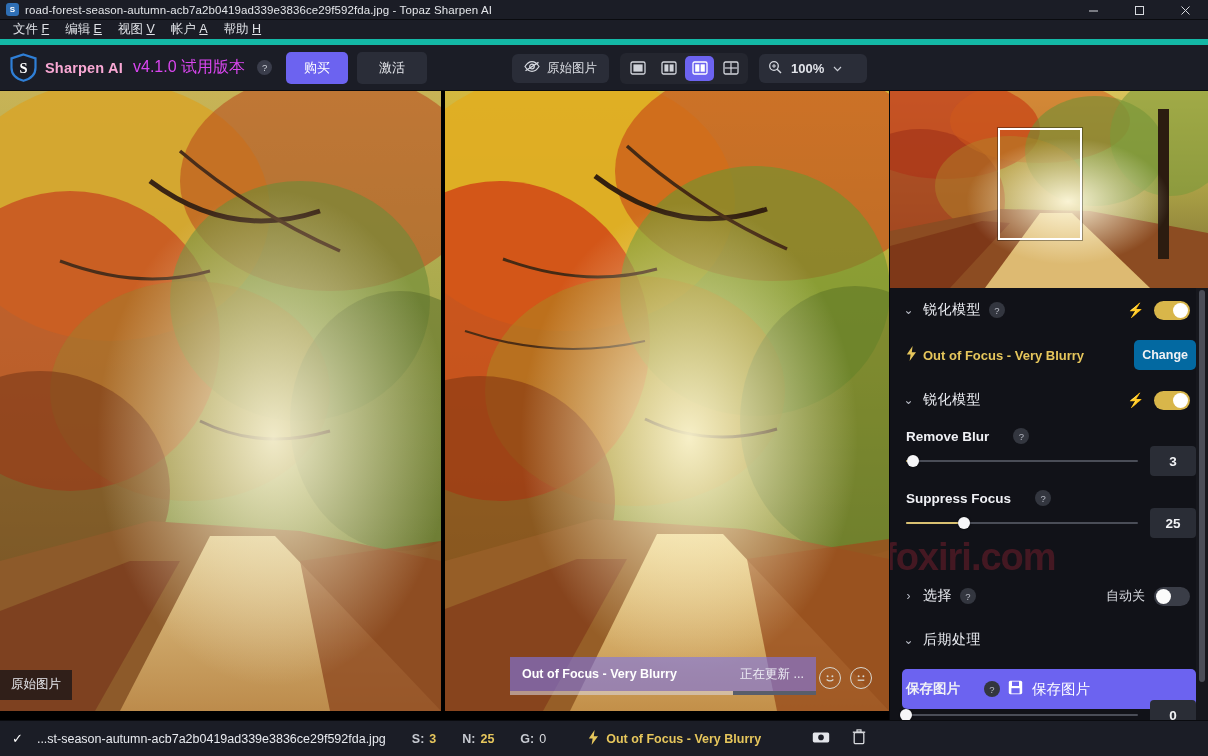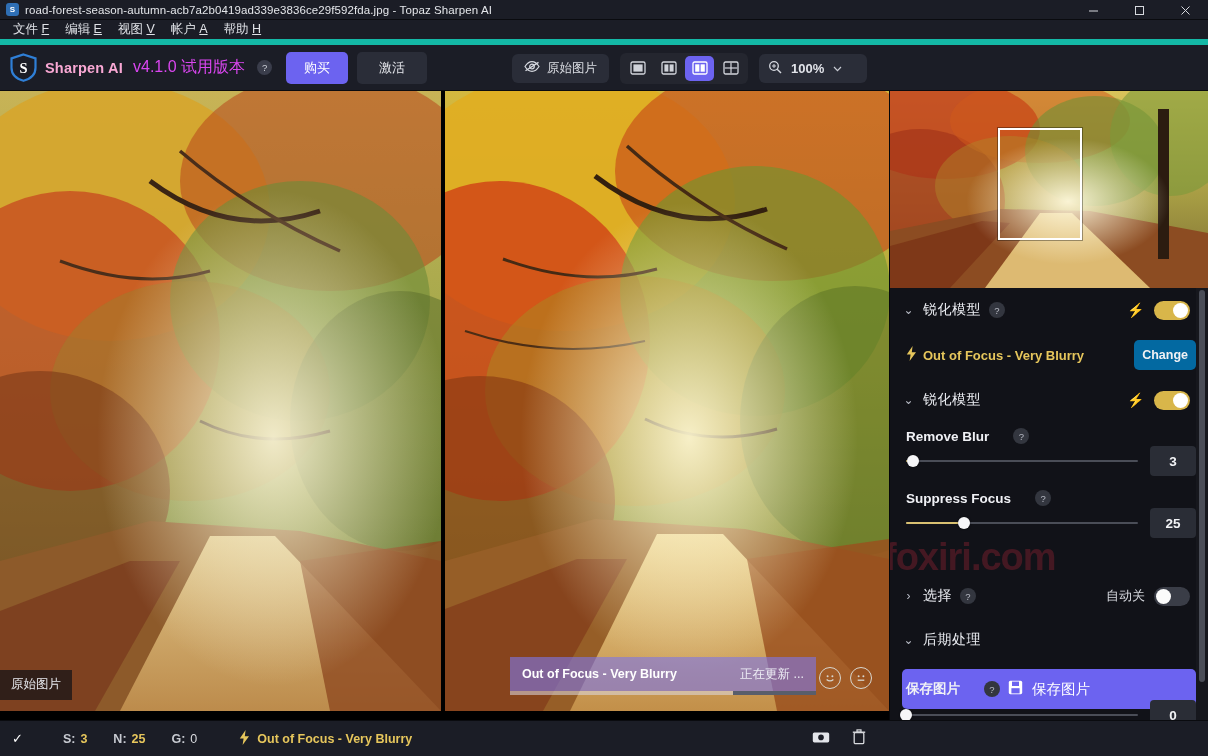--- a/index.html
+++ b/index.html
@@ -709,20 +709,21 @@
             </svg>
           </span>
           <span>保存图片</span>
         </button>
       </div>
     </div>
   </div>
 
   <div class="statusbar">
     <span class="check">✓</span>
+    <span class="sb-file">...st-season-autumn-acb7a2b0419ad339e3836ce29f592fda.jpg</span>
     <span class="sb-kv">
       <span class="sb-k">S:</span>
       <span class="sb-v">3</span>
     </span>
     <span class="sb-kv">
       <span class="sb-k">N:</span>
       <span class="sb-v">25</span>
     </span>
     <span class="sb-kv">
       <span class="sb-k">G:</span>

